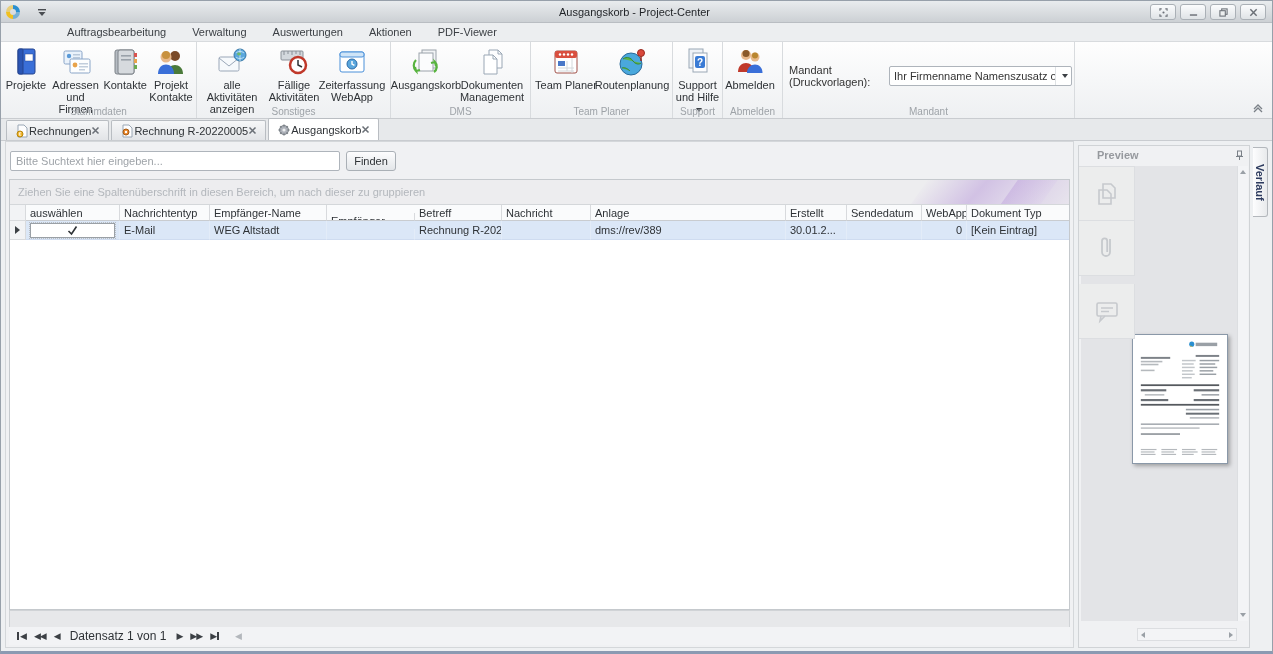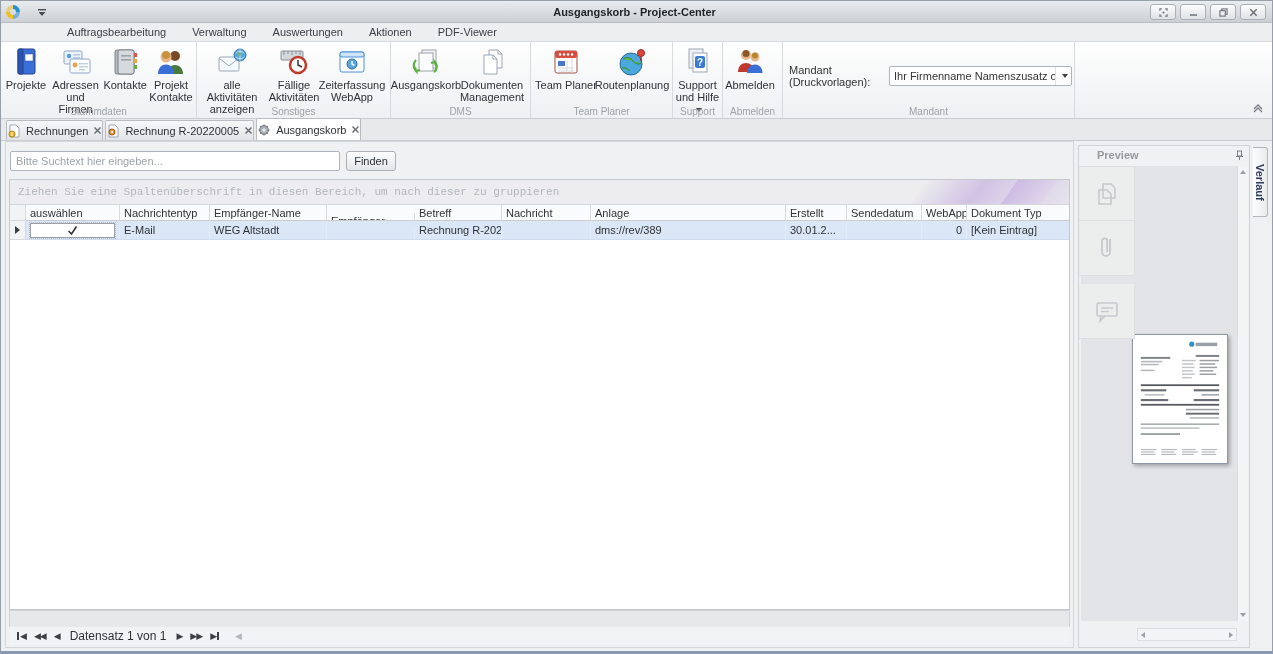--- a/index.html
+++ b/index.html
@@ -6,21 +6,21 @@
   html,body { width:1273px; height:654px; overflow:hidden; }
   body { font-family:"Liberation Sans", sans-serif; font-size:11px; color:#333; background:#eef0f2; }
   .window { position:absolute; inset:0; border:1px solid #97a0aa; border-bottom:3px solid #8b9ab2; background:#eef0f2; }
 
   
   .titlebar { position:absolute; left:0; top:0; right:0; height:22px;
     background:linear-gradient(#e9ecee,#ccd0d4); border-bottom:1px solid #b9bdc2;
     display:flex; align-items:center; }
   .app-logo { width:16px; height:16px; margin-left:4px; }
   .qat-arrow { margin-left:16px; width:10px; height:10px; color:#4a4d52; }
-  .title-text { position:absolute; left:0; right:4px; text-align:center; font-weight:bold; color:#1f2226; }
+  .title-text { position:absolute; left:0; right:4px; text-align:center; font-weight:normal; color:#1f2226; }
   .win-btns { position:absolute; right:6px; top:3px; display:flex; gap:4px; }
   .win-btn { width:26px; height:16px; border:1px solid #aab0b6; border-radius:3px;
     background:linear-gradient(#fbfcfd,#dfe3e6); display:flex; align-items:center; justify-content:center; color:#6b7077; }
   .win-btn svg { width:9px; height:9px; }
 
   
   .ribbon-tabs { position:absolute; left:0; top:22px; right:0; height:19px; background:#eceef0; display:flex; border-bottom:1px solid #d8dbde; }
   .rtab { padding:3px 13px 2px; color:#3c4045; cursor:default; }
   .rtab.active { background:#fff; border:1px solid #c9ccd0; border-bottom:none; font-weight:bold; color:#1f2226;margin-top:44px; }
 
@@ -39,38 +39,38 @@
   .mandant-row { display:flex; align-items:center; margin-top:20px; margin-left:4px; }
   .mandant-row .mlabel { margin-right:4px; }
   .mselect { width:183px; height:20px; background:#fff; border:1px solid #aeb4bb; border-radius:2px;
     display:flex; align-items:center; }
   .mselect .mval { flex:1; padding:0 4px; white-space:nowrap; overflow:hidden; }
   .mselect .marrow { width:16px; height:100%; display:flex; align-items:center; justify-content:center; border-left:1px solid #dfe2e5; }
   .ribbon-collapse { position:absolute; right:8px; bottom:4px; width:12px; height:10px; color:#7a8087; }
 
   
   .doc-tabbar { position:absolute; left:0; top:118px; right:0; height:22px; background:#e7e9eb; border-bottom:1px solid #c9ccd0; display:flex; align-items:flex-end; padding-left:5px; }
-  .dtab { height:20px; display:flex; align-items:center; gap:5px; padding:0 0;
+  .dtab { height:20px; display:flex; align-items:center; padding:0 8px;
     border:1px solid #b9bdc2; border-bottom:none; border-radius:2px 2px 0 0; margin-right:2px;
     background:linear-gradient(#f6f7f8,#e2e4e7); color:#2e3236; }
   .dtab.active { background:#fff; height:22px; font-weight:normal; }
   .dtab .tic { width:14px; height:14px; }
   .dtab .tclose { width:9px; height:9px; color:#6b7077; }
 
   
   .content { position:absolute; left:0; top:140px; right:0; bottom:3px; background:#eef0f2; }
   .main-panel { position:absolute; left:4px; top:0; width:1069px; bottom:0; background:#f0f1f3; border:1px solid #d4d7da; }
 
   .search-row { position:absolute; left:4px; top:9px; height:28px; display:flex; gap:6px; }
   .search-input { width:330px; height:20px; border:1px solid #aeb4bb; border-radius:2px; padding:0 5px; font:11px "Liberation Sans",sans-serif; color:#333; background:#fff; }
   .search-input::placeholder { color:#9ea3a8; }
   .find-btn { width:50px; height:20px; border:1px solid #aab0b6; border-radius:3px; background:linear-gradient(#fdfdfe,#e3e6e9); font:11px "Liberation Sans",sans-serif; color:#2e3236; }
 
   .grid { position:absolute; left:3px; top:37px; right:3px; height:431px; background:#fff; border:1px solid #c5c9cd; }
-  .group-panel { position:relative; height:25px; background:#ededef; border-bottom:1px solid #d4d7da; overflow:hidden;font-family:Liberation Mono, monospace; }
+  .group-panel { position:relative; height:25px; background:#ededef; border-bottom:1px solid #d4d7da; overflow:hidden; }
   .group-panel .gp-text { position:absolute; left:8px; top:6px; color:#b3b7bc; }
   .swoosh1,.swoosh2 { position:absolute; top:-10px; height:45px; transform:skewX(-35deg); }
   .swoosh1 { right:20px; width:130px; background:linear-gradient(100deg, rgba(197,170,224,0) 0%, rgba(187,158,219,.55) 45%, rgba(230,220,243,.2) 100%); }
   .swoosh2 { right:-30px; width:90px; background:linear-gradient(100deg, rgba(187,158,219,.45), rgba(240,236,248,0)); }
 
   .hdr-row, .data-row { display:flex; }
   .hdr-row { height:16px; background:#fafbfc; }
   .hcell { border-right:1px solid #d8dadd; border-bottom:1px solid #c9ccd0; padding:2px 4px; white-space:nowrap; overflow:hidden; color:#2e3236; }
   .gutter { width:16px; flex:none; background:#f2f3f5; border-right:1px solid #d8dadd; border-bottom:1px solid #d8dadd; display:flex; align-items:center; justify-content:center; }
   .data-row { height:19px; background:#dbe7f7; }

